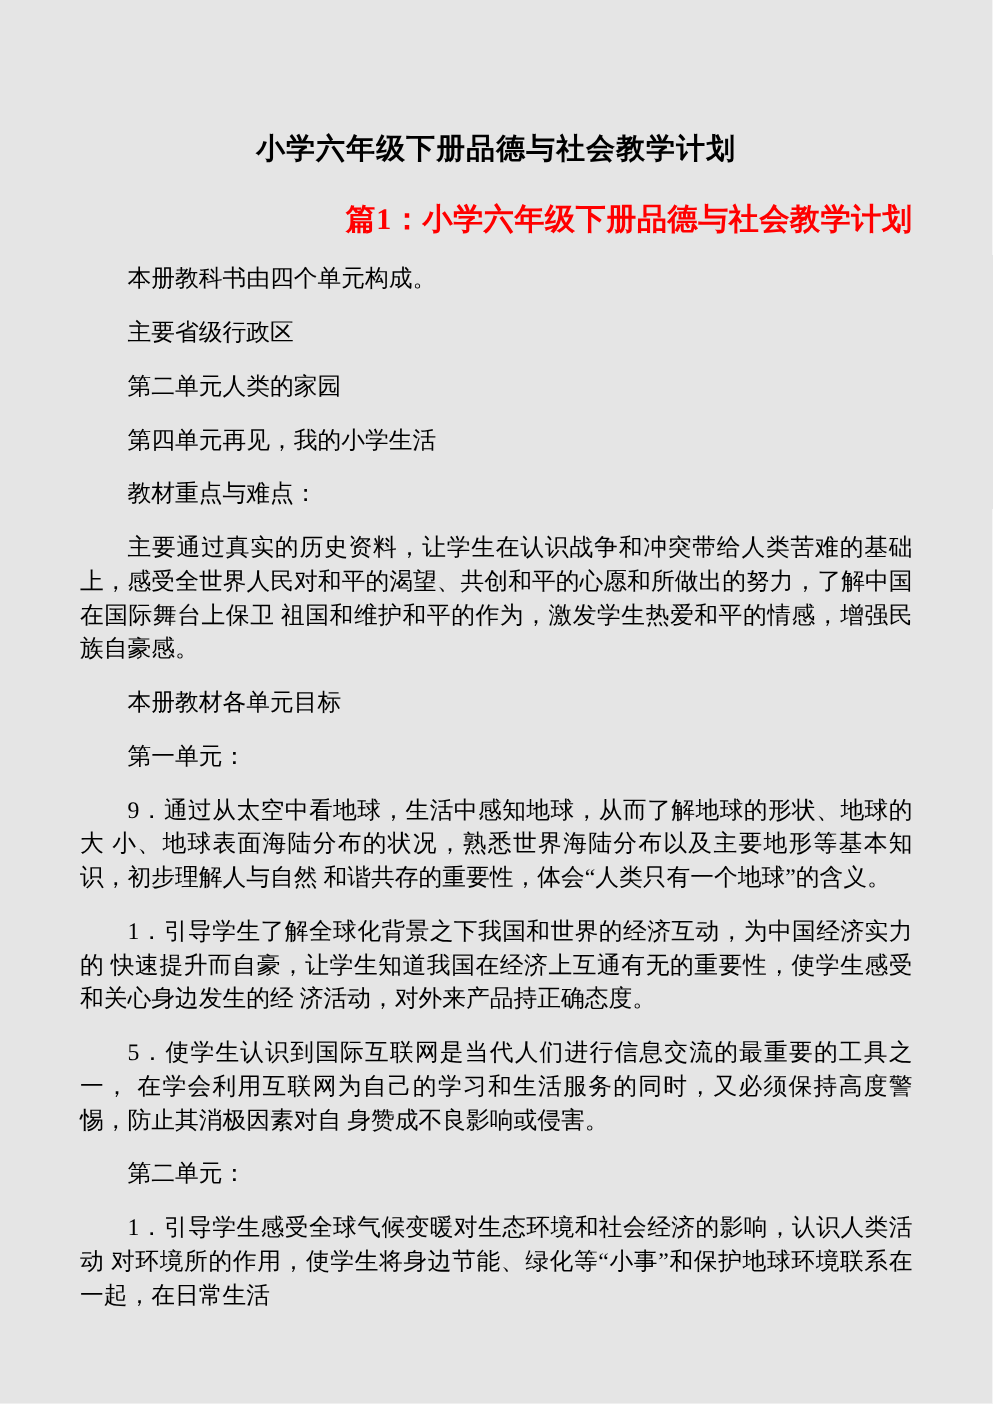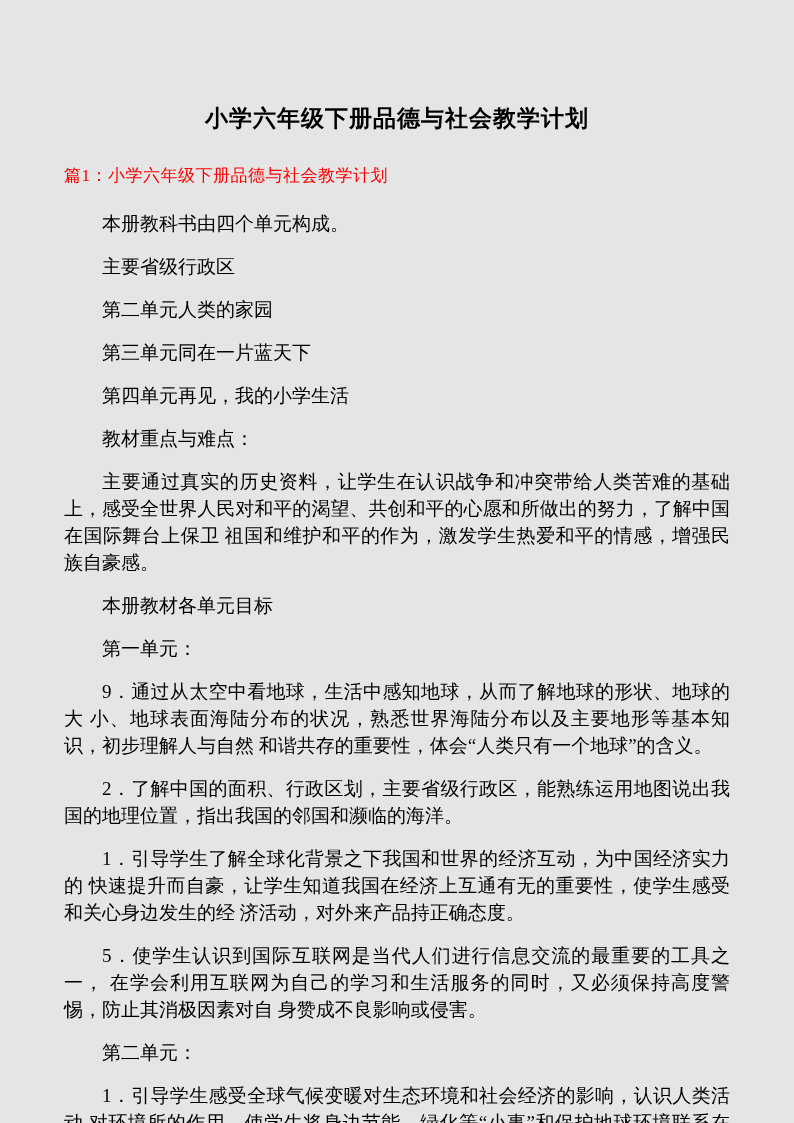--- a/index.html
+++ b/index.html
@@ -22,25 +22,26 @@
   .doc-title {
     margin: 0;
     text-align: center;
     font-size: 23px;
     line-height: 30px;
     font-weight: bold;
     letter-spacing: 1px;
   }
   .section-heading {
     margin: 30px 0 0 0;
-    font-size: 17px;
+    font-size: 24px;
     line-height: 24px;
-    font-weight: normal;
+    font-weight: bold;
     color: #ff0000;
     letter-spacing: 0.5px;
+    text-align: right;
   }
   .doc-body p {
     margin: 16px 0 0 0;
     font-size: 19px;
     line-height: 27px;
     text-indent: 2em;
     text-align: justify;
     word-break: break-all;
   }
   .doc-body p:first-child {
@@ -52,26 +53,24 @@
 
 <div class="page">
   <h1 class="doc-title">小学六年级下册品德与社会教学计划</h1>
 
   <h2 class="section-heading" style="color: rgb(255, 0, 0);">篇1：小学六年级下册品德与社会教学计划</h2>
 
   <div class="doc-body">
     <p>本册教科书由四个单元构成。</p>
     <p>主要省级行政区</p>
     <p>第二单元人类的家园</p>
-    <p>第三单元同在一片蓝天下</p>
     <p>第四单元再见，我的小学生活</p>
     <p>教材重点与难点：</p>
     <p>主要通过真实的历史资料，让学生在认识战争和冲突带给人类苦难的基础上，感受全世界人民对和平的渴望、共创和平的心愿和所做出的努力，了解中国在国际舞台上保卫 祖国和维护和平的作为，激发学生热爱和平的情感，增强民族自豪感。</p>
     <p>本册教材各单元目标</p>
     <p>第一单元：</p>
     <p>9．通过从太空中看地球，生活中感知地球，从而了解地球的形状、地球的大 小、地球表面海陆分布的状况，熟悉世界海陆分布以及主要地形等基本知识，初步理解人与自然 和谐共存的重要性，体会“人类只有一个地球”的含义。</p>
-    <p>2．了解中国的面积、行政区划，主要省级行政区，能熟练运用地图说出我国的地理位置，指出我国的邻国和濒临的海洋。</p>
     <p>1．引导学生了解全球化背景之下我国和世界的经济互动，为中国经济实力的 快速提升而自豪，让学生知道我国在经济上互通有无的重要性，使学生感受和关心身边发生的经 济活动，对外来产品持正确态度。</p>
     <p>5．使学生认识到国际互联网是当代人们进行信息交流的最重要的工具之一， 在学会利用互联网为自己的学习和生活服务的同时，又必须保持高度警惕，防止其消极因素对自 身赞成不良影响或侵害。</p>
     <p>第二单元：</p>
     <p>1．引导学生感受全球气候变暖对生态环境和社会经济的影响，认识人类活动 对环境所的作用，使学生将身边节能、绿化等“小事”和保护地球环境联系在一起，在日常生活</p>
   </div>
 </div>
 
 </body></html>

